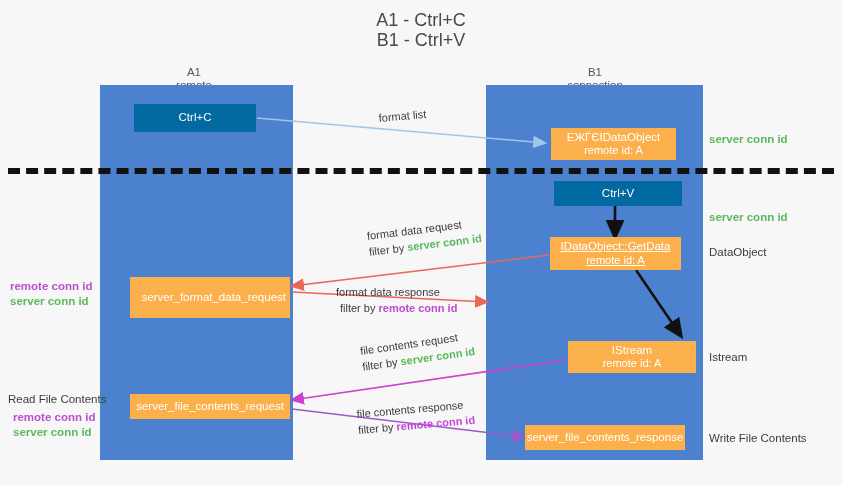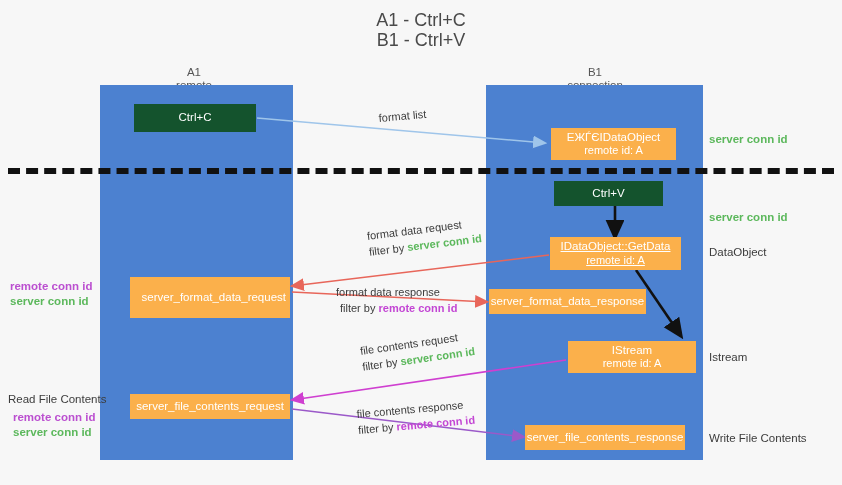--- a/index.html
+++ b/index.html
@@ -63,21 +63,21 @@
     flex-direction: column;
     align-items: center;
     justify-content: center;
     color: #ffffff;
     font-size: 11.5px;
     line-height: 13.5px;
     text-align: center;
     padding: 2px 4px;
     white-space: nowrap;
   }
-  .box.green { background: #14532d; }
+  .box.green { background: #0369a1; }
   .box.orange { background: #fbb04b; }
   .box .l2 { font-size: 11px; }
 
   
   #divider {
     position: absolute;
     left: 8px;
     top: 168px;
     width: 826px;
     height: 0;
@@ -173,41 +173,38 @@
 
   <div class="box green" style="left:134px; top:104px; width:122px; height:28px;">
     <span>Ctrl+C</span>
   </div>
 
   <div class="box orange" style="left:551px; top:128px; width:125px; height:32px;">
     <span>ЕЖЃЄIDataObject</span>
     <span class="l2">remote id: A</span>
   </div>
 
-  <div class="box green" style="left:554px; top:181px; width:109px; height:25px;">
+  <div class="box green" style="left:554px; top:181px; width:128px; height:25px;">
     <span>Ctrl+V</span>
   </div>
 
   <div class="box orange" style="left:550px; top:237px; width:131px; height:33px;text-decoration:underline;">
     <span>IDataObject::GetData</span>
     <span class="l2">remote id: A</span>
   </div>
 
   <div class="box orange" style="left:568px; top:341px; width:128px; height:32px;">
     <span>IStream</span>
     <span class="l2">remote id: A</span>
   </div>
 
   <div class="box orange" style="left:130px; top:277px; width:160px; height:41px;align-items:flex-end;">
     <span>server_format_data_request</span>
   </div>
 
-  <div class="box orange" style="left:489px; top:289px; width:157px; height:25px;">
-    <span>server_format_data_response</span>
-  </div>
 
   <div class="box orange" style="left:130px; top:394px; width:160px; height:25px;">
     <span>server_file_contents_request</span>
   </div>
 
   <div class="box orange" style="left:525px; top:425px; width:160px; height:25px;">
     <span>server_file_contents_response</span>
   </div>
 
   <div id="divider"></div>

